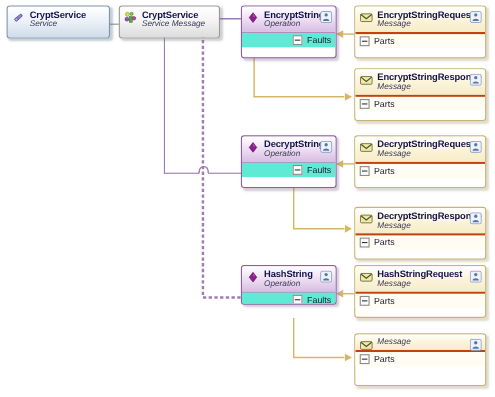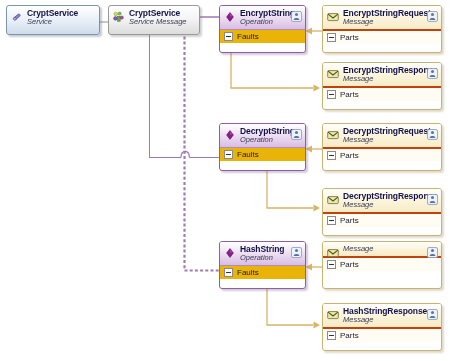--- a/index.html
+++ b/index.html
@@ -108,22 +108,23 @@
   
   .op {
     border: 1px solid #8c5fa0;
     background: #ffffff;
     box-shadow: 2px 2px 2px rgba(120,90,140,0.32);
   }
   .op .hdr {
     background: linear-gradient(to bottom, #ffffff 0%, #f3e9f6 35%, #d9bde3 100%);
   }
   .op .section {
-    background: #eab308;
+    background: #5eead4;
     border-top: 1px solid #b28bc0;
+    justify-content: flex-end;
   }
 
   
   .msg {
     border: 1px solid #c9b373;
     background: #ffffff;
     box-shadow: 2px 2px 2px rgba(150,135,90,0.30);
   }
   .msg .hdr {
     background: linear-gradient(to bottom, #ffffff 0%, #fdf6e0 40%, #f6ecc8 100%);
@@ -261,21 +262,21 @@
       </span>
       <div class="title">DecryptString</div>
       <div class="stype">Operation</div>
     </div>
     <div class="section">
       <span class="expander"></span>
       <span class="slabel">Faults</span>
     </div>
   </div>
 
-  <div class="node op" style="left:219px; top:241px; width:87px; height:48px;">
+  <div class="node op" style="left:219px; top:241px; width:87px; height:36px;">
     <div class="hdr">
       <span class="glyph">
         <svg width="12" height="12" viewBox="0 0 12 12">
           <path d="M6 1.6 L9.4 6 L6 10.4 L2.6 6 Z" fill="#8b1f8b" stroke="#5d0f5d" stroke-width="0.6"></path>
           <path d="M6 2.6 L8.2 5.2 L6 5.2 Z" fill="#c45fc4" opacity="0.75"></path>
         </svg>
       </span>
       <span class="corner">
         <svg width="11" height="11" viewBox="0 0 11 11">
           <rect x="0.5" y="0.5" width="10" height="10" rx="1.5" fill="#eef3fb" stroke="#7f9dc4" stroke-width="0.8"></rect>
@@ -396,20 +397,21 @@
           <path d="M1.1 3.1 L6 7.0 L10.9 3.1" fill="none" stroke="#3e5d27" stroke-width="1.1"></path>
         </svg>
       </span>
       <span class="corner">
         <svg width="11" height="11" viewBox="0 0 11 11">
           <rect x="0.5" y="0.5" width="10" height="10" rx="1.5" fill="#eef3fb" stroke="#7f9dc4" stroke-width="0.8"></rect>
           <circle cx="5.5" cy="3.6" r="1.5" fill="#5b76a5"></circle>
           <path d="M2.6 9 C2.6 6.4 8.4 6.4 8.4 9 Z" fill="#5b76a5"></path>
         </svg>
       </span>
+      <div class="title">HashStringRequest</div>
       <div class="stype">Message</div>
     </div>
     <div class="section">
       <span class="expander"></span>
       <span class="slabel">Parts</span>
     </div>
   </div>
 
   <div class="node msg" style="left:322px; top:303px; width:120px; height:48px;">
     <div class="hdr">
@@ -419,21 +421,20 @@
           <path d="M1.1 3.1 L6 7.0 L10.9 3.1" fill="none" stroke="#3e5d27" stroke-width="1.1"></path>
         </svg>
       </span>
       <span class="corner">
         <svg width="11" height="11" viewBox="0 0 11 11">
           <rect x="0.5" y="0.5" width="10" height="10" rx="1.5" fill="#eef3fb" stroke="#7f9dc4" stroke-width="0.8"></rect>
           <circle cx="5.5" cy="3.6" r="1.5" fill="#5b76a5"></circle>
           <path d="M2.6 9 C2.6 6.4 8.4 6.4 8.4 9 Z" fill="#5b76a5"></path>
         </svg>
       </span>
-      <div class="title">HashStringResponse</div>
       <div class="stype">Message</div>
     </div>
     <div class="section">
       <span class="expander"></span>
       <span class="slabel">Parts</span>
     </div>
   </div>
 
 </div>
 

